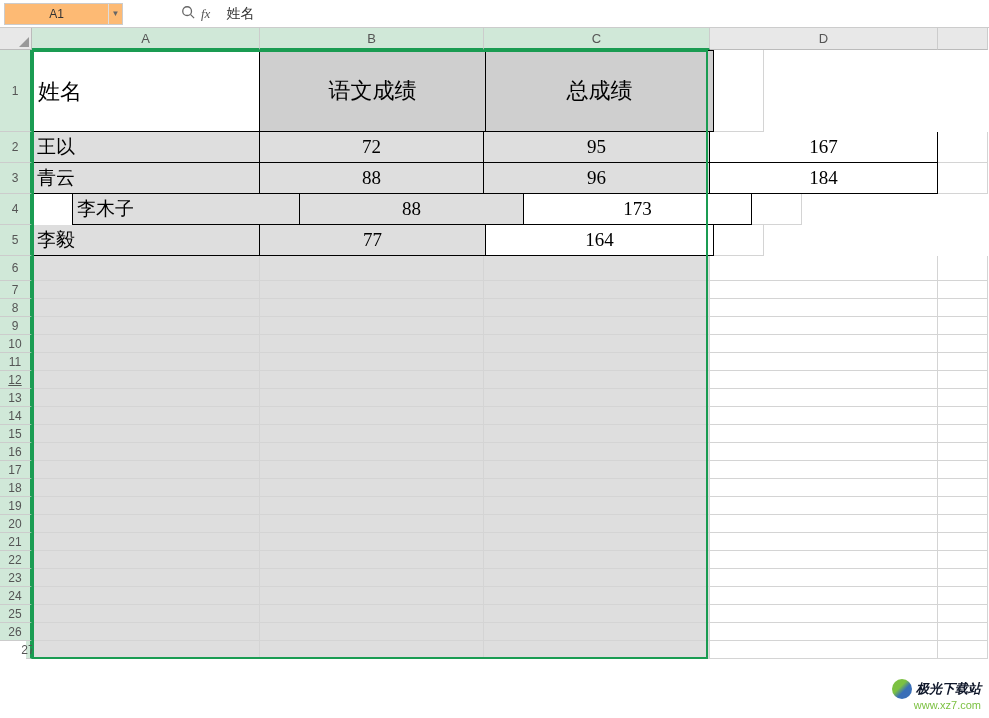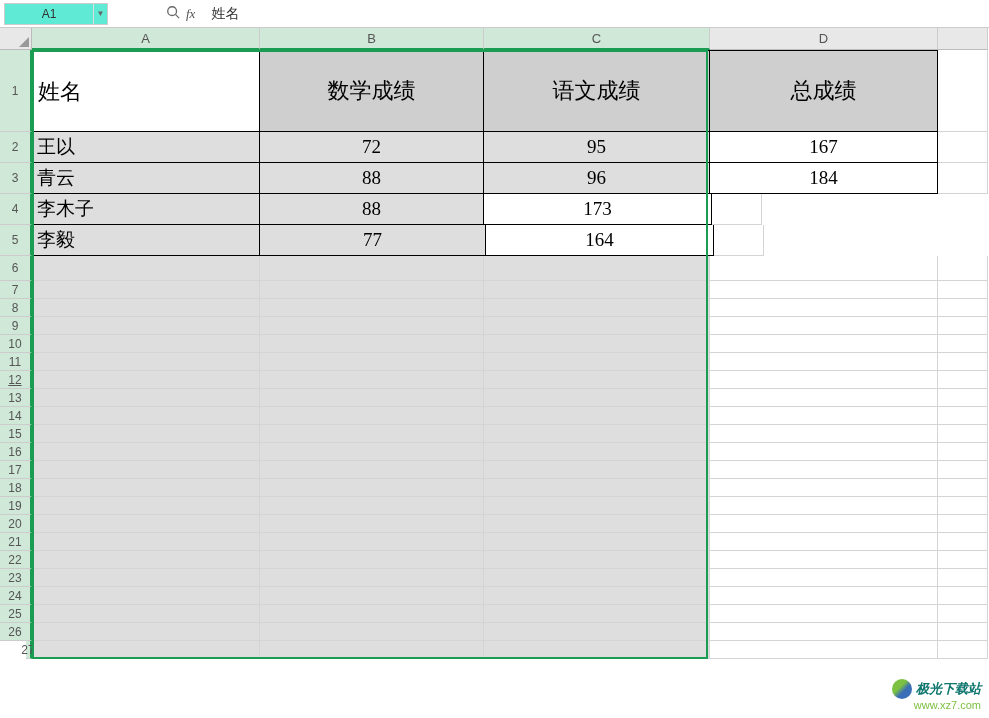--- a/index.html
+++ b/index.html
@@ -14,24 +14,24 @@
     .formula-bar {
       display: flex;
       align-items: center;
       height: 28px;
       background: #fff;
       border-bottom: 1px solid #ccc;
       padding: 2px 4px;
       gap: 8px;
     }
     .name-box {
-      width: 104px;
+      width: 119px;
       height: 22px;
       border: 1px solid #ccc;
-      background: #5eead4;
+      background: #fdba74;
       display: flex;
       align-items: center;
       position: relative;
     }
     .name-box-text {
       flex: 1;
       text-align: center;
       font-size: 12px;
       color: #333;
     }
@@ -187,21 +187,21 @@
       right: 8px;
       bottom: 6px;
       text-align: right;
       font-size: 13px;
       line-height: 1.2;
     }
     .watermark .wm-top {
       display: flex;
       align-items: center;
       gap: 4px;
-      color: #0f766e;
+      color: #0f172a;
       font-weight: bold;
       font-style: italic;
     }
     .watermark .wm-logo {
       width: 20px;
       height: 20px;
       border-radius: 50%;
       background: linear-gradient(135deg, #7cc142 40%, #3a6fb7 60%);
       display: inline-block;
     }
@@ -268,41 +268,40 @@
           <div class="row-header sel" style="height: 18px;">22</div>
           <div class="row-header sel" style="height: 18px;">23</div>
           <div class="row-header sel" style="height: 18px;">24</div>
           <div class="row-header sel" style="height: 18px;">25</div>
           <div class="row-header sel" style="height: 18px;">26</div>
           <div class="row-header sel" style="height: 18px; margin-left: 26px;">27</div>
         </div>
       <div class="grid-body" id="grid-body">
           <div class="cell-row">
             <div class="cell sel-bg header-cell data-border left data-border-left data-border-top" style="width: 228px; height: 82px;">姓名</div>
-            <div class="cell sel-bg header-cell data-border data-border-top" style="width: 224px; height: 82px;">数学成绩</div>
             <div class="cell sel-bg header-cell data-border data-border-top" style="width: 226px; height: 82px;">语文成绩</div>
             <div class="cell header-cell data-border data-border-top" style="width: 228px; height: 82px;">总成绩</div>
             <div class="cell" style="width: 50px; height: 82px;"></div>
           </div>
           <div class="cell-row">
             <div class="cell sel-bg data-border data-border-left" style="width: 228px; height: 31px;">王以</div>
             <div class="cell sel-bg data-border center" style="width: 224px; height: 31px;">72</div>
             <div class="cell sel-bg data-border center" style="width: 226px; height: 31px;">95</div>
             <div class="cell data-border center" style="width: 228px; height: 31px;">167</div>
             <div class="cell" style="width: 50px; height: 31px;"></div>
           </div>
           <div class="cell-row">
             <div class="cell sel-bg data-border data-border-left" style="width: 228px; height: 31px; text-align: center;">青云</div>
             <div class="cell sel-bg data-border center" style="width: 224px; height: 31px;">88</div>
             <div class="cell sel-bg data-border center" style="width: 226px; height: 31px;">96</div>
             <div class="cell data-border center" style="width: 228px; height: 31px;">184</div>
             <div class="cell" style="width: 50px; height: 31px;"></div>
           </div>
           <div class="cell-row">
-            <div class="cell sel-bg data-border data-border-left" style="width: 228px; height: 31px;">李木子</div>
+            <div class="cell sel-bg data-border data-border-left" style="width: 228px; height: 31px; margin-left: 40px;">李木子</div>
             <div class="cell sel-bg data-border center" style="width: 224px; height: 31px;">88</div>
             <div class="cell data-border center" style="width: 228px; height: 31px;">173</div>
             <div class="cell" style="width: 50px; height: 31px;"></div>
           </div>
           <div class="cell-row">
             <div class="cell sel-bg data-border data-border-left" style="width: 228px; height: 31px;">李毅</div>
             <div class="cell sel-bg data-border center" style="width: 226px; height: 31px;">77</div>
             <div class="cell data-border center" style="width: 228px; height: 31px;">164</div>
             <div class="cell" style="width: 50px; height: 31px;"></div>
           </div>

